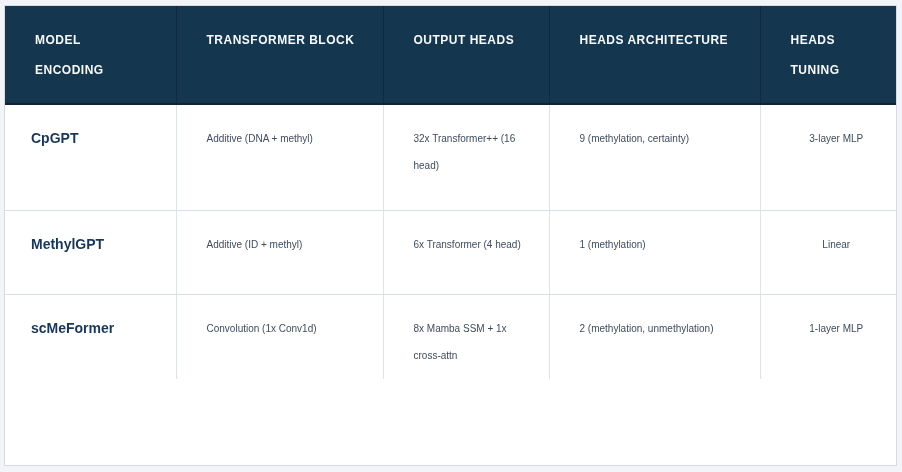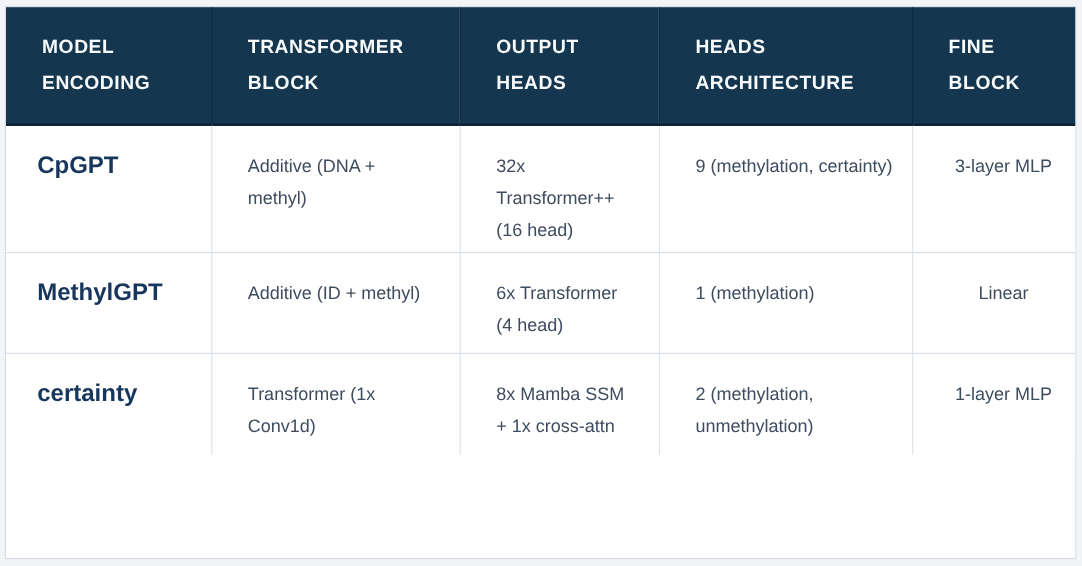--- a/index.html
+++ b/index.html
@@ -43,52 +43,52 @@
 
   tr.header-row { height: 98px; }
   tr.row-1 { height: 106px; }
   tr.row-2 { height: 84px; }
   tr.row-3 { height: 85px; }
   tr.row-4 { height: 82px; }
 
   th {
     background: var(--header-bg);
     color: var(--header-text);
-    font-size: 16px;
+    font-size: 12px;
     font-weight: 700;
     letter-spacing: 0.5px;
     line-height: 30px;
     text-align: left;
     vertical-align: top;
     padding: 19px 24px 0 30px;
     border-right: 1px solid var(--header-divider);
     border-bottom: 2px solid var(--header-bottom-border);
   }
   th.c1 { padding-right: 28px; }
   th:last-child { border-right: none; }
 
   td {
     background: var(--cell-bg);
     color: var(--body-text);
-    font-size: 15px;
+    font-size: 10px;
     line-height: 27px;
     text-align: left;
     vertical-align: top;
     padding: 20px 14px 0 30px;
     border-right: 1px solid var(--column-divider);
     border-bottom: 1px solid var(--row-divider);
   }
   td.c1 { padding-left: 26px; padding-right: 24px; }
   td.c2 { padding-right: 20px; }
   td.c3 { padding-right: 19px; }
   td:last-child { border-right: none; text-align: center; }
   tr:last-child td { border-bottom: none; }
 
   td.model-cell {
-    font-size: 20px;
+    font-size: 14px;
     font-weight: 700;
     color: var(--model-text);
   }
 </style>
 </head>
 <body>
 
 <div class="table-wrap">
   <table class="model-table">
     <colgroup>
@@ -97,40 +97,40 @@
         <col class="c3">
         <col class="c4">
         <col class="c5">
     </colgroup>
     <thead>
       <tr class="header-row">
         <th class="c1">MODEL ENCODING</th>
         <th class="c2">TRANSFORMER BLOCK</th>
         <th class="c3">OUTPUT HEADS</th>
         <th class="c4">HEADS ARCHITECTURE</th>
-        <th class="c5">FINE BLOCK</th>
+        <th class="c5">HEADS TUNING</th>
       </tr>
     </thead>
     <tbody>
       <tr class="row-1">
         <td class="c1 model-cell">CpGPT</td>
         <td class="c2">Additive (DNA + methyl)</td>
         <td class="c3">32x Transformer++ (16 head)</td>
         <td class="c4">9 (methylation, certainty)</td>
         <td class="c5">3-layer MLP</td>
       </tr>
       <tr class="row-2">
         <td class="c1 model-cell">MethylGPT</td>
         <td class="c2">Additive (ID + methyl)</td>
         <td class="c3">6x Transformer (4 head)</td>
         <td class="c4">1 (methylation)</td>
         <td class="c5">Linear</td>
       </tr>
       <tr class="row-3">
-        <td class="c1 model-cell">certainty</td>
-        <td class="c2">Transformer (1x Conv1d)</td>
+        <td class="c1 model-cell">scMeFormer</td>
+        <td class="c2">Convolution (1x Conv1d)</td>
         <td class="c3">8x Mamba SSM + 1x cross-attn</td>
         <td class="c4">2 (methylation, unmethylation)</td>
         <td class="c5">1-layer MLP</td>
       </tr>
     </tbody>
   </table>
 </div>
 
 </body></html>

